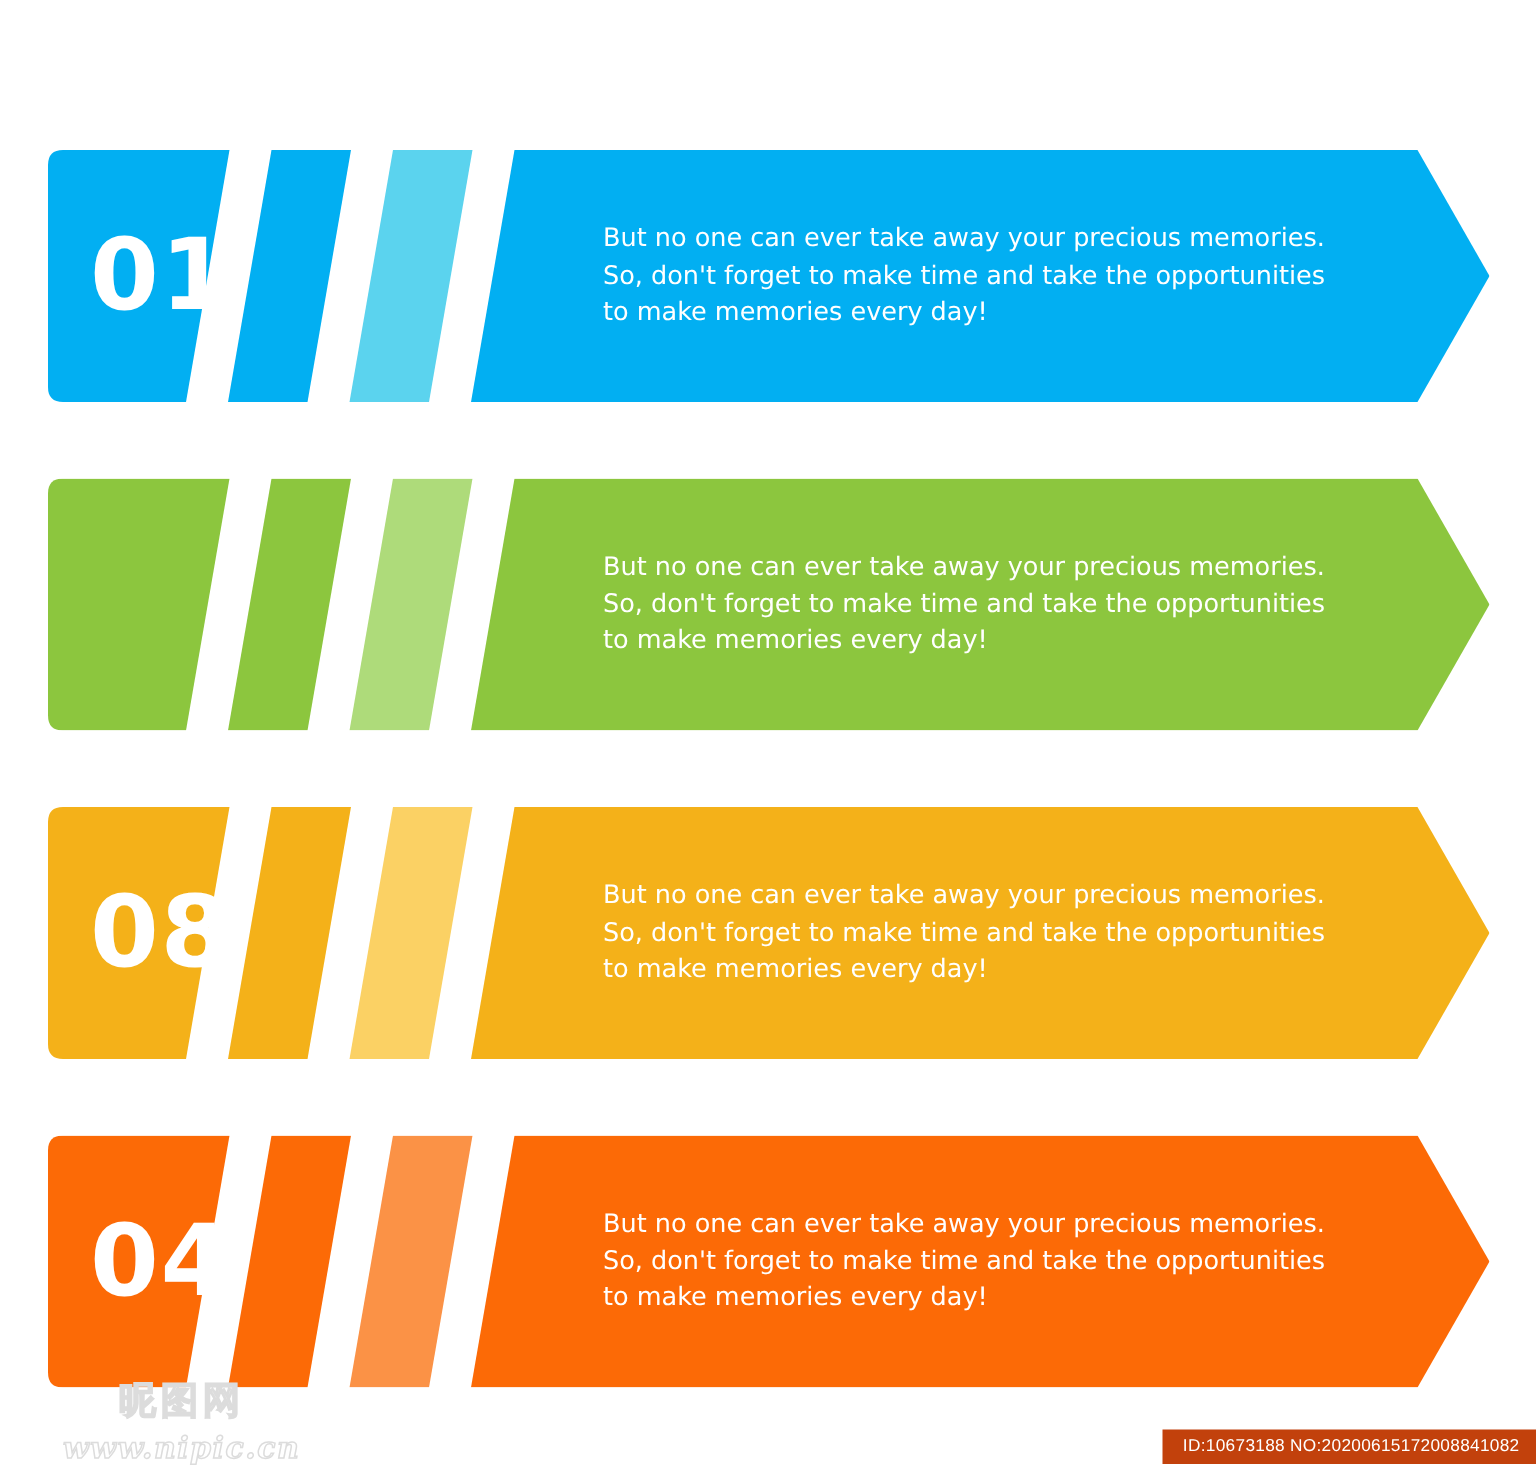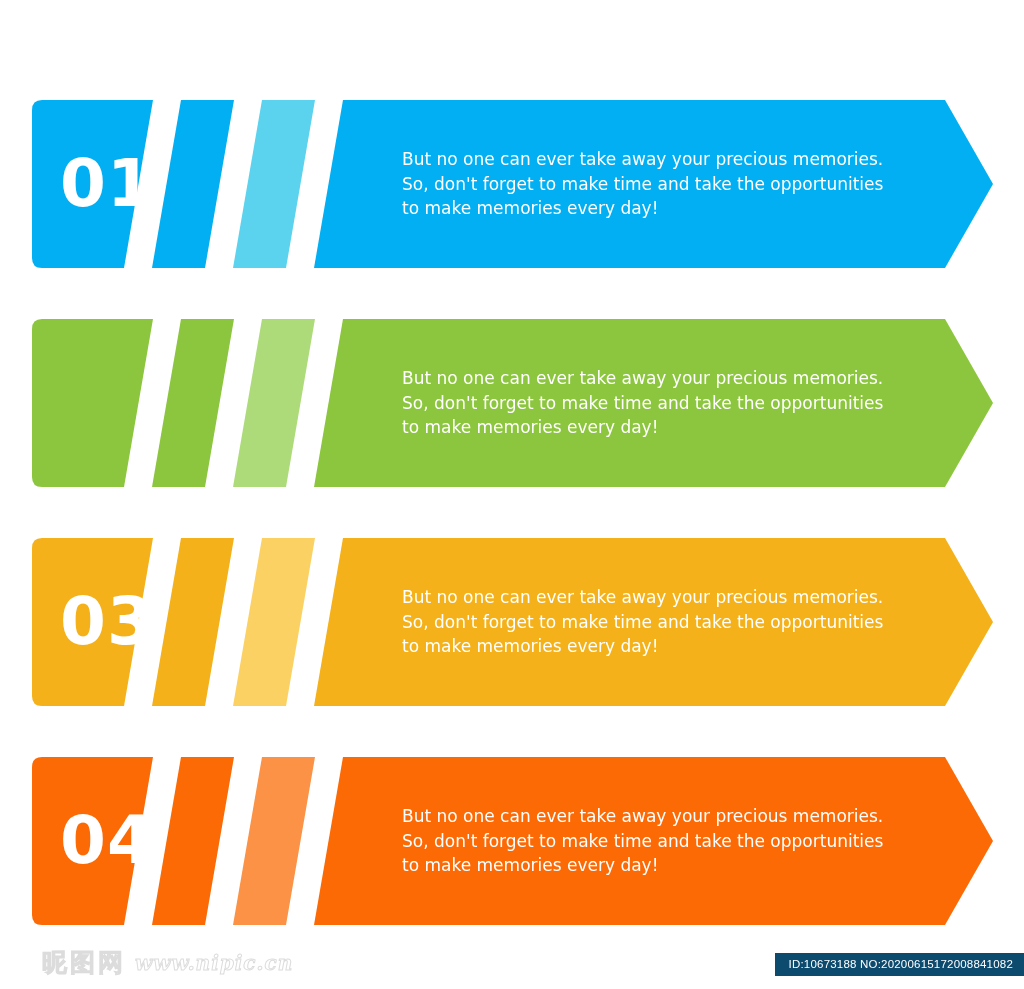--- a/index.html
+++ b/index.html
@@ -71,20 +71,21 @@
 
   
   #footer-watermark {
     position: absolute;
     left: 42px;
     bottom: 14px;
     display: flex;
     align-items: center;
     gap: 9px;
     user-select: none;
+    flex-direction: column;
   }
   .wm-cjk {
     font-family: "DejaVu Sans", sans-serif;
     font-size: 25px;
     font-weight: bold;
     letter-spacing: 3px;
     color: transparent;
     -webkit-text-stroke: 1px #dcdcdc;
     line-height: 1;
   }
@@ -96,21 +97,21 @@
     letter-spacing: 1px;
     color: transparent;
     -webkit-text-stroke: 1px #dcdcdc;
     line-height: 1;
   }
 
   #id-badge {
     position: absolute;
     right: 0;
     bottom: 13px;
-    background: #0c4a6e;
+    background: #c2410c;
     color: #ffffff;
     font-family: "Liberation Sans", sans-serif;
     font-size: 11.5px;
     letter-spacing: 0.2px;
     padding: 5px 11px 5px 14px;
     line-height: 1.15;
     user-select: none;
   }
 </style>
 </head>
@@ -161,21 +162,21 @@
             <path d="M 42 6 L 945 6 L 993 90 L 945 174 L 42 174 Q 32 174 32 164 L 32 16 Q 32 6 42 6 Z"></path>
           </clipPath>
         </defs>
         <g clip-path="url(#clip2)">
           <path d="M -400 174 L 124 174 L 153 6 L -371 6 Z" fill="#F4B119"></path>
           <path d="M 152 174 L 205 174 L 234 6 L 181 6 Z" fill="#F4B119"></path>
           <path d="M 233 174 L 286 174 L 315 6 L 262 6 Z" fill="#FBD164"></path>
           <path d="M 314 174 L 2000 174 L 2029 6 L 343 6 Z" fill="#F4B119"></path>
         </g>
       </svg>
-      <div class="banner-number" style="color: rgb(255, 255, 255);">03</div>
+      <div class="banner-number" style="color: rgb(255, 255, 255);">08</div>
       <div class="banner-text" style="color: rgb(255, 255, 255);">But no one can ever take away your precious memories.
 So, don't forget to make time and take the opportunities
 to make memories every day!</div>
     </div>
     <div class="banner" style="top: 751px;">
       <svg class="banner-svg" viewBox="0 0 1024 180">
         <defs>
           <clipPath id="clip3">
             <path d="M 42 6 L 945 6 L 993 90 L 945 174 L 42 174 Q 32 174 32 164 L 32 16 Q 32 6 42 6 Z"></path>
           </clipPath>

